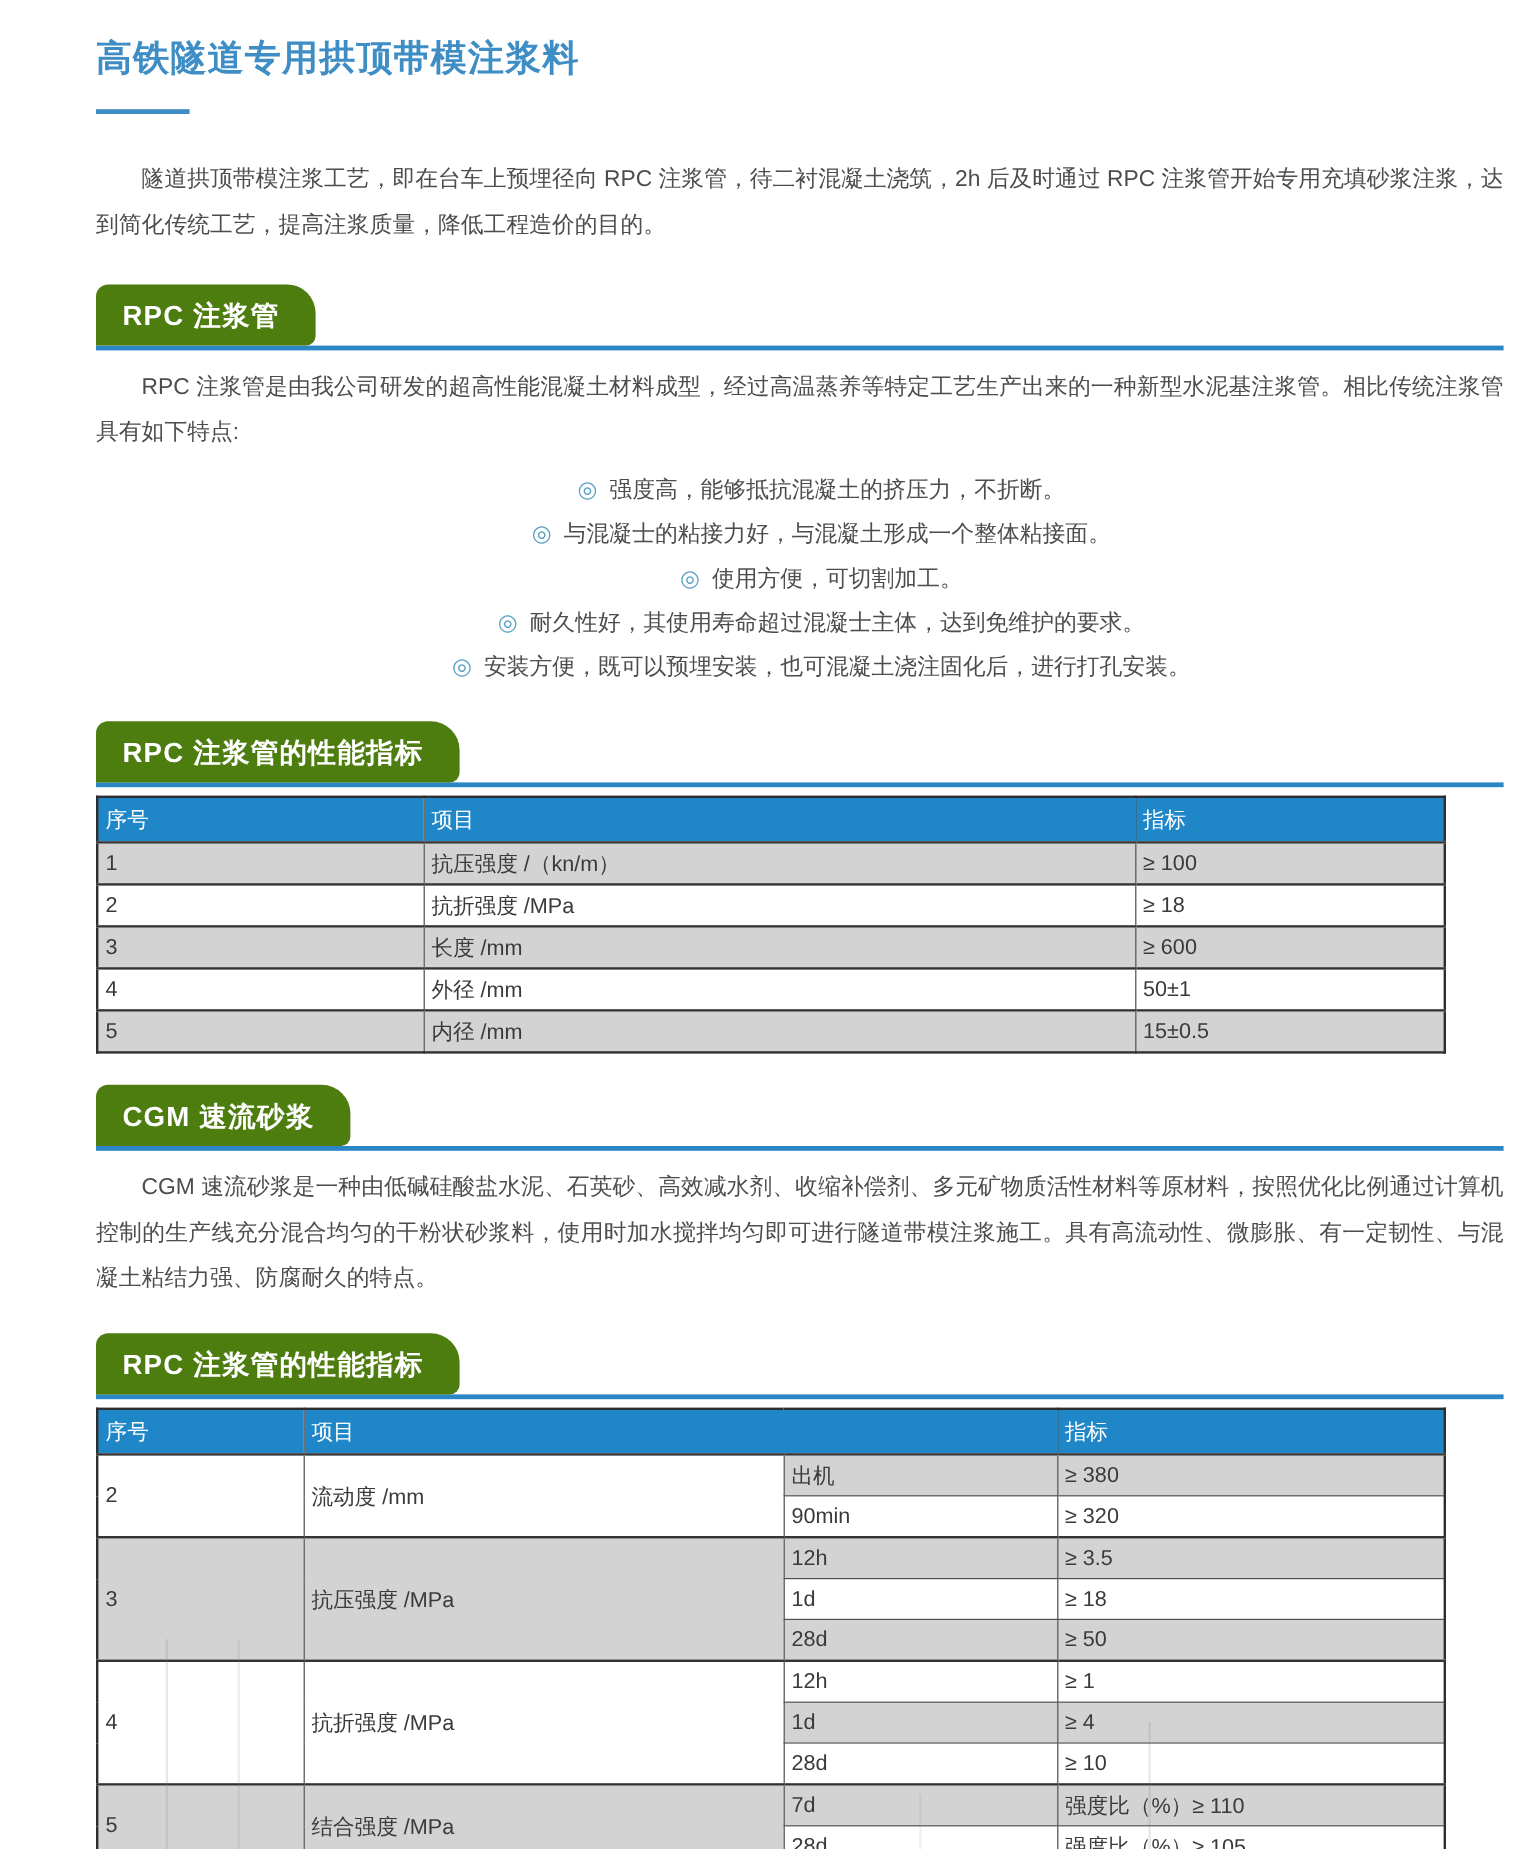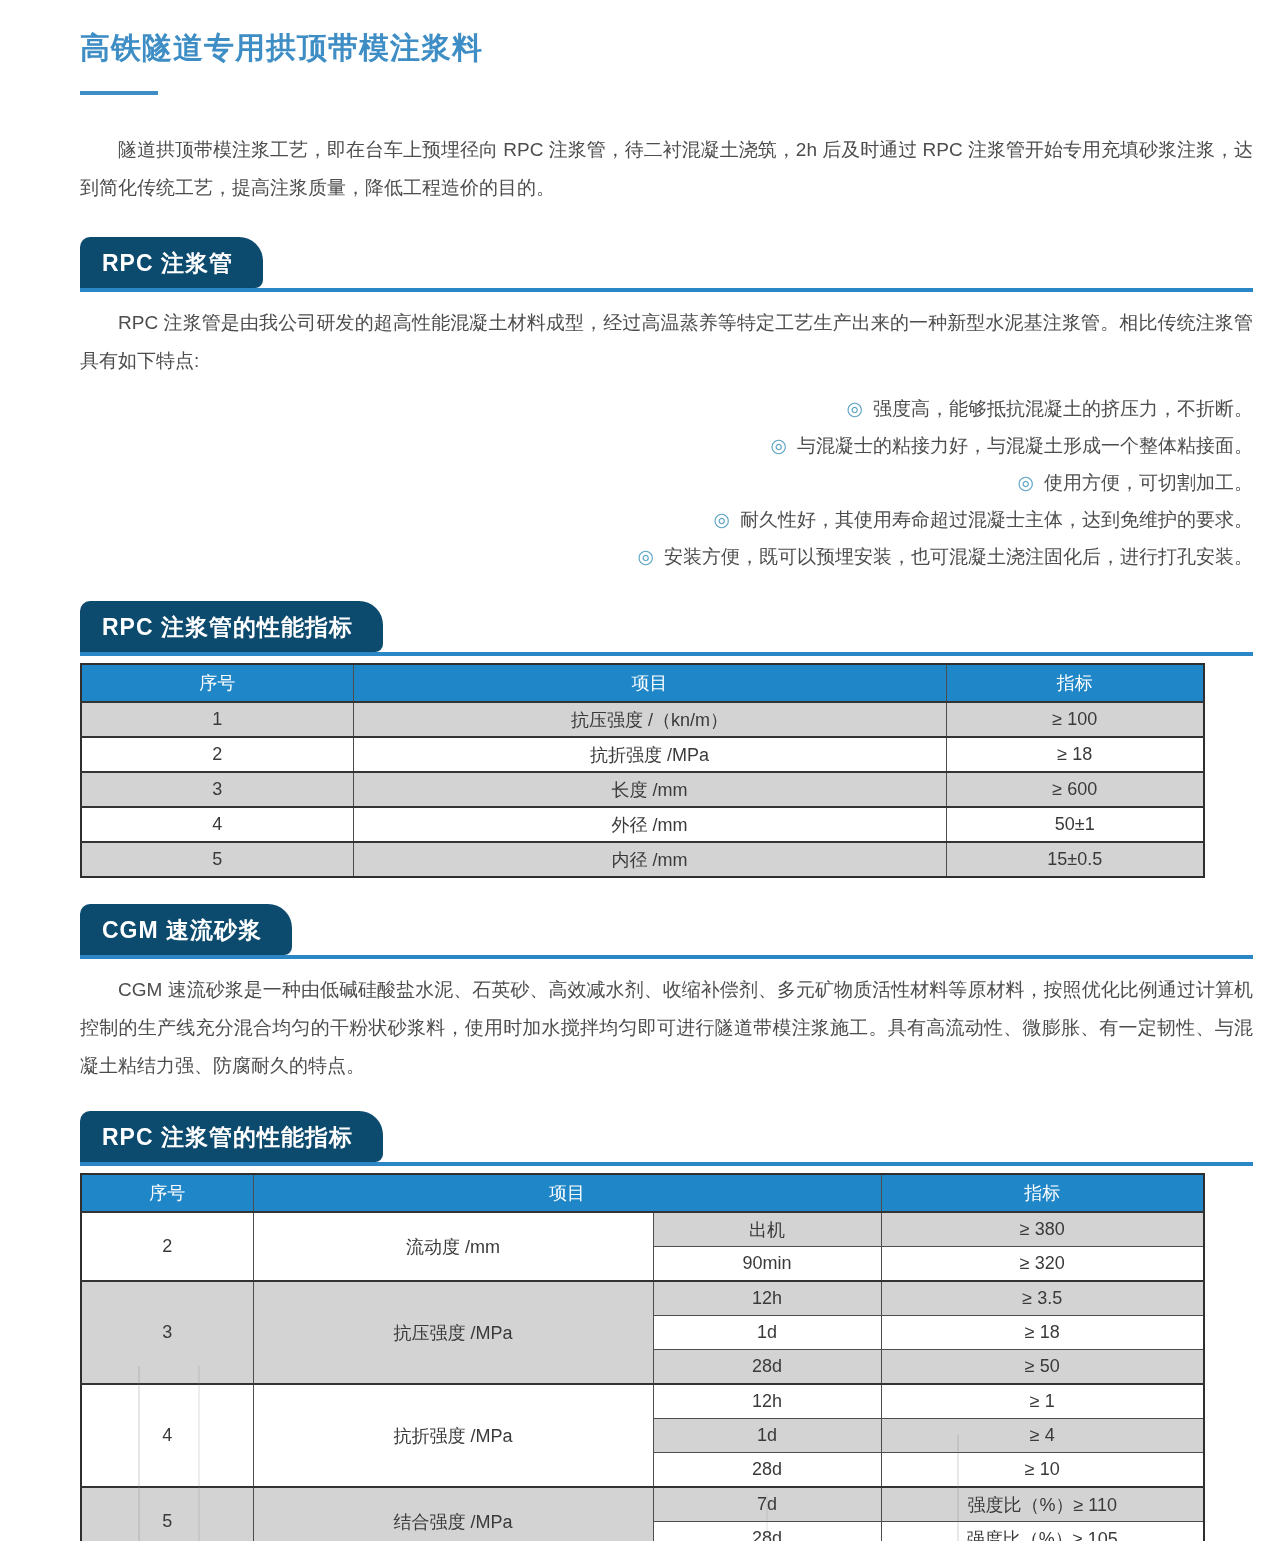--- a/index.html
+++ b/index.html
@@ -22,41 +22,41 @@
     text-indent:2em;margin:0;
   }
   .intro{margin-top:36px;}
 
   
   .banner-row{
     border-bottom:4px solid #2a86c5;line-height:0;font-size:0;
   }
   .banner{
     display:inline-block;line-height:normal;
-    background:#0c4a6e;color:#fff;font-size:23px;font-weight:bold;
+    background:#4d7c0f;color:#fff;font-size:23px;font-weight:bold;
     padding:11px 30px 9px 22px;letter-spacing:1px;
     border-radius:10px 24px 8px 0;
     vertical-align:bottom;
   }
 
   
   .features{list-style:none;margin:10px 0 0 0;padding:0 0 0 36px;}
   .features li{
-    font-size:19px;line-height:37px;color:#4d4d4d;text-align:right;
+    font-size:19px;line-height:37px;color:#4d4d4d;text-align:center;
   }
   .bullet-icon{color:#5ba3c4;margin-right:10px;font-size:19px;}
 
   
   table{
     border-collapse:collapse;table-layout:fixed;width:1123px;
     font-size:18px;color:#3a3a3a;
   }
   .tbl{border:2px solid #2e2e2e;}
   td,th{
-    border:1px solid #4d4d4d;text-align:center;vertical-align:middle;
+    border:1px solid #4d4d4d;text-align:left;vertical-align:middle;
     padding:0 6px;overflow:hidden;white-space:nowrap;
   }
   thead th{
     background:#1f86c8;color:#fff;font-weight:normal;height:36px;font-size:18px;
   }
   .t1 tbody td{height:33px;}
   .t2 tbody td{height:33px;}
   .g{background:#d3d3d3;}
   .w{background:#ffffff;}
   .gs td{border-top:2px solid #333;}

